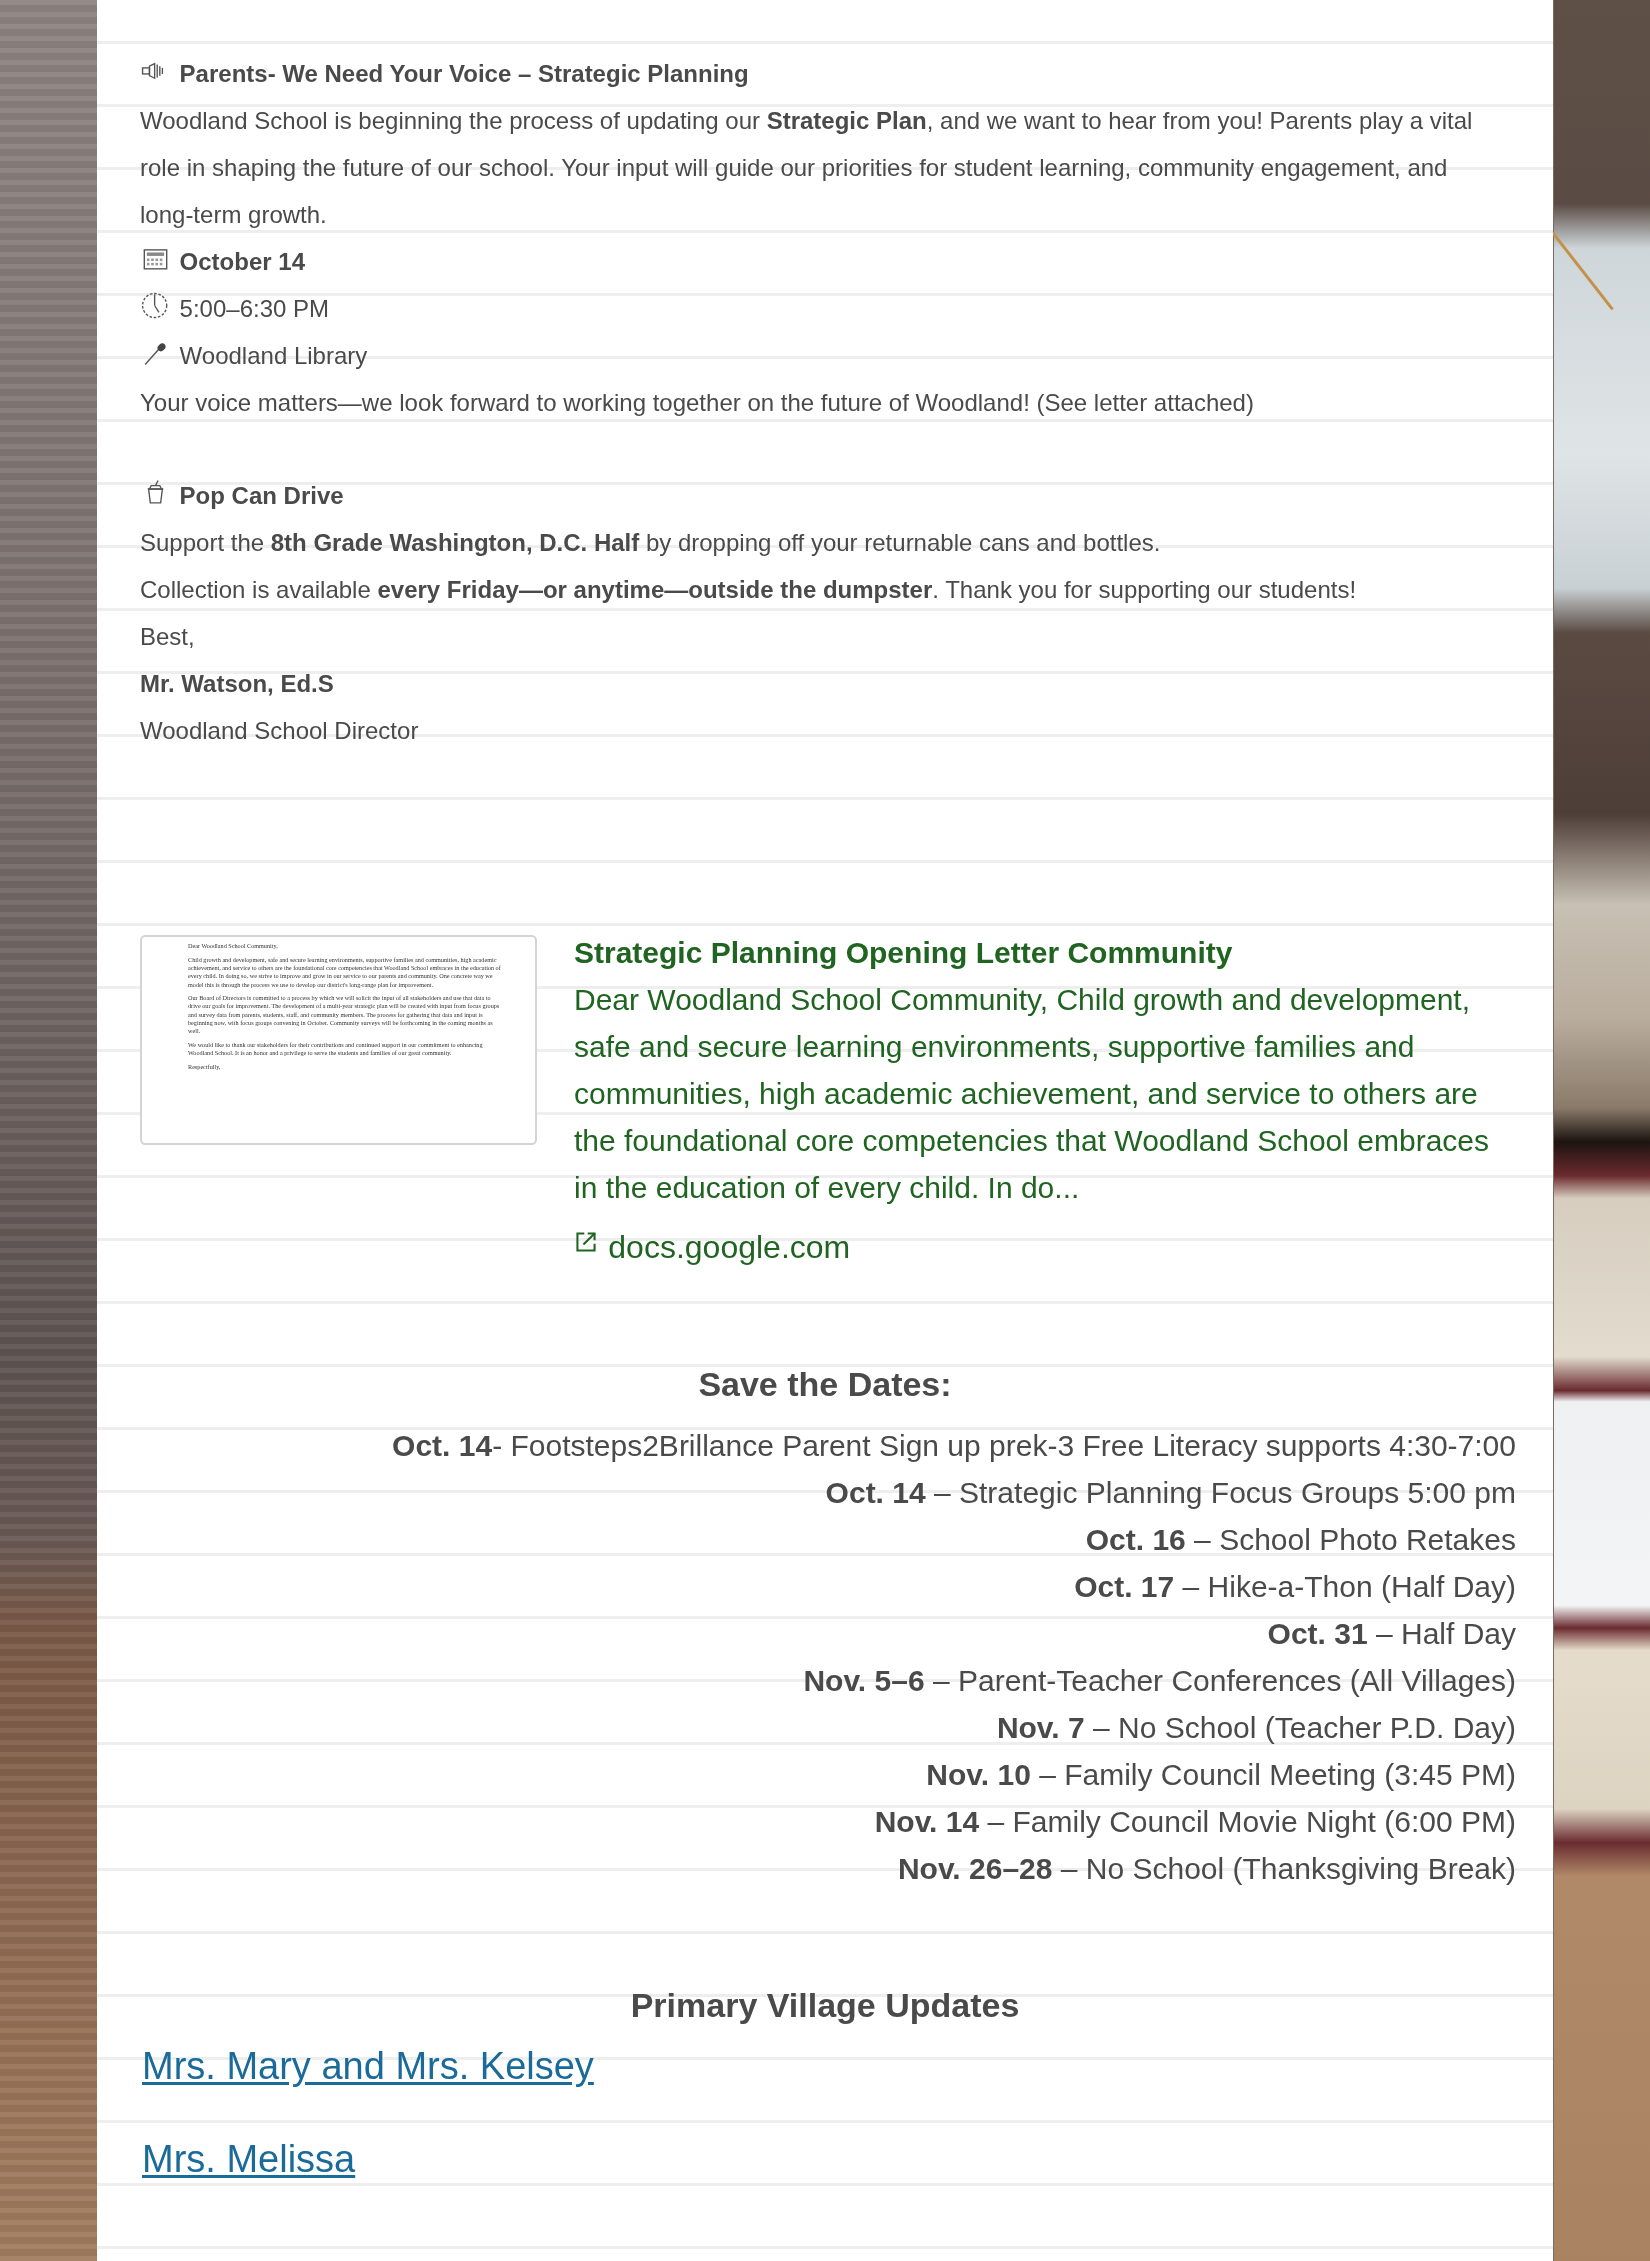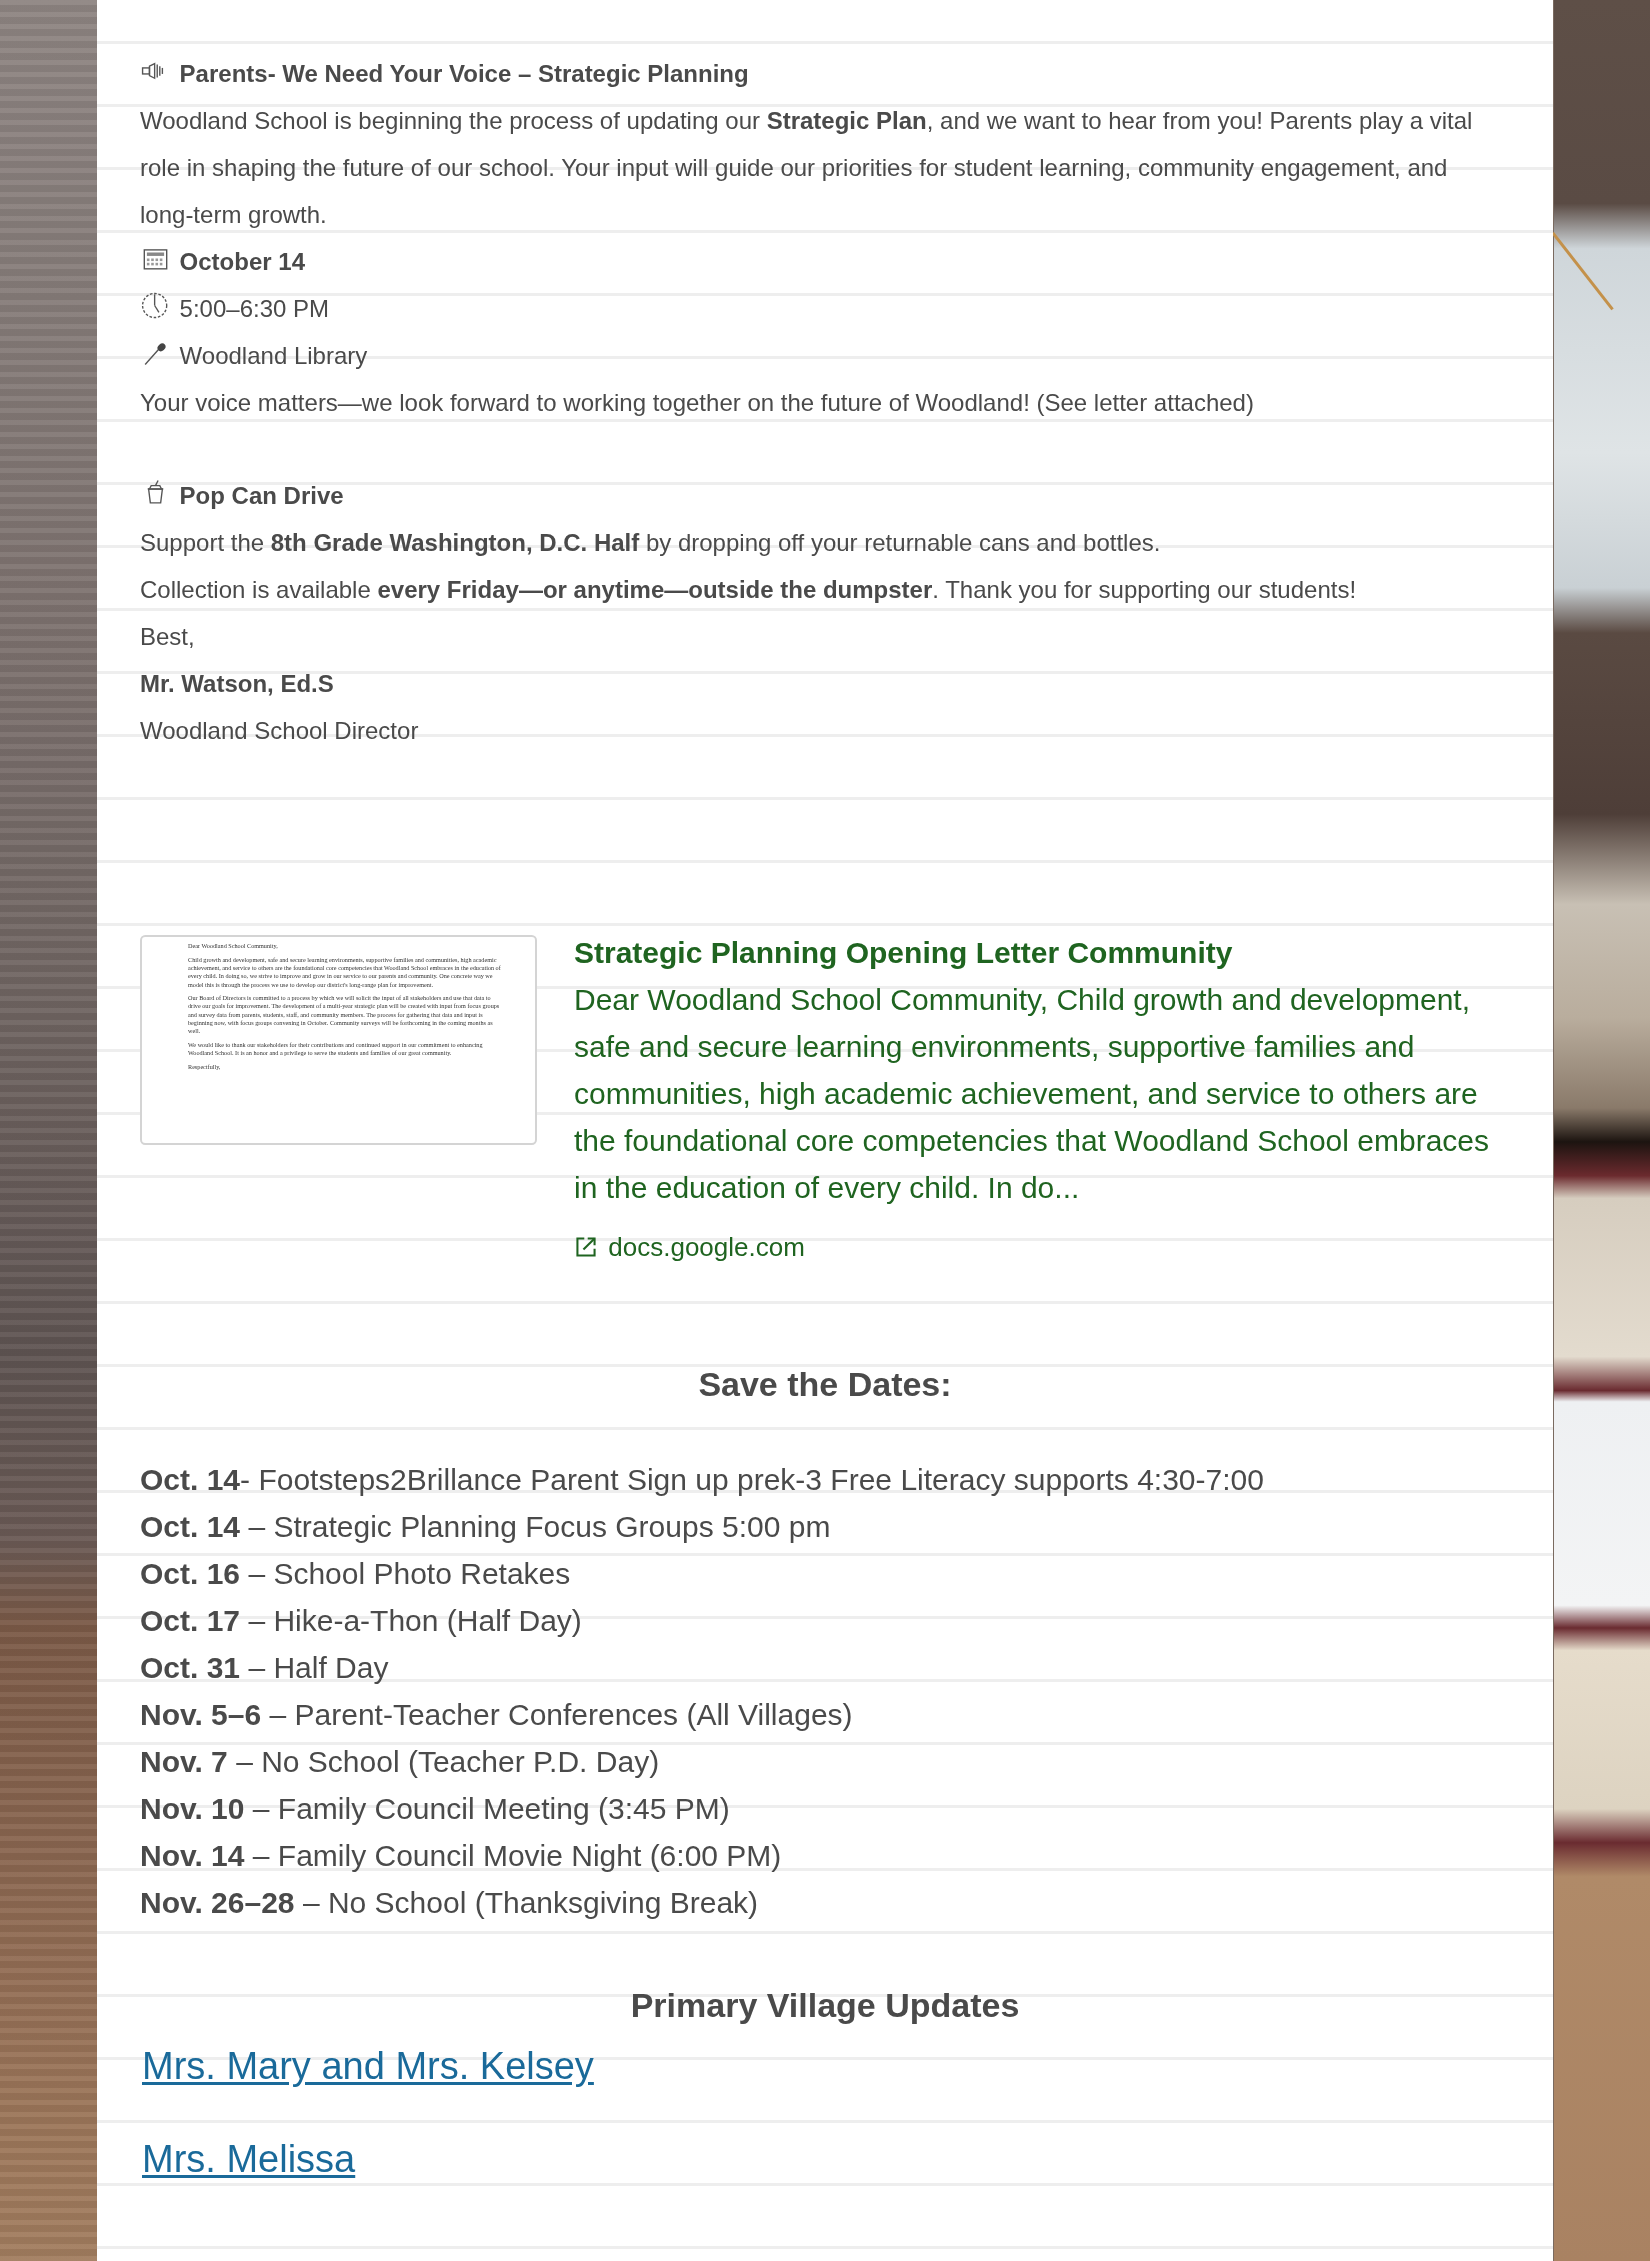--- a/index.html
+++ b/index.html
@@ -66,29 +66,29 @@
     border: 2.6px solid #d4d4d4; border-radius: 5.2px; background: #fff;
     box-sizing: border-box; overflow: hidden;
     font-family: "Liberation Serif", "DejaVu Serif", serif;
     font-size: 6.2px; line-height: 8.3px; color: #333;
     padding: 5.2px 34px 5.2px 46px;
   }
   .thumb p { margin: 0 0 5.2px 0; }
   .pv-text { position: absolute; left: 434px; top: 0; width: 946px; color: #1f6420; }
   .pv-title { font-weight: bold; font-size: 30px; line-height: 46px; margin-top: -5.2px; }
   .pv-desc { font-size: 30px; line-height: 47px; }
-  .pv-link { font-size: 26px; line-height: 34px; margin-top: 19px; display: flex; align-items: center; }
+  .pv-link { font-size: 32px; line-height: 34px; margin-top: 19px; display: flex; }
   .pv-link svg { width: 24px; height: 24px; margin-right: 10.3px; }
   .section-title {
     position: absolute; left: 0; width: 1456px; text-align: center;
     font-weight: bold; font-size: 34px; color: #4a4a4a;
   }
   .dates {
-    position: absolute; left: 43px; top: 1456px; width: 1376px;
-    font-size: 30px; line-height: 47px;
+    position: absolute; left: 43px; top: 1422px; width: 1376px;
+    font-size: 30px; line-height: 47px; text-align: right;
   }
   .link {
     position: absolute; left: 45px; font-size: 38px; color: #1a6a9a;
     text-decoration: underline; text-underline-offset: 3.4px; cursor: pointer;
   }
 </style>
 </head>
 <body>
 
 <div class="bg-left"></div>

